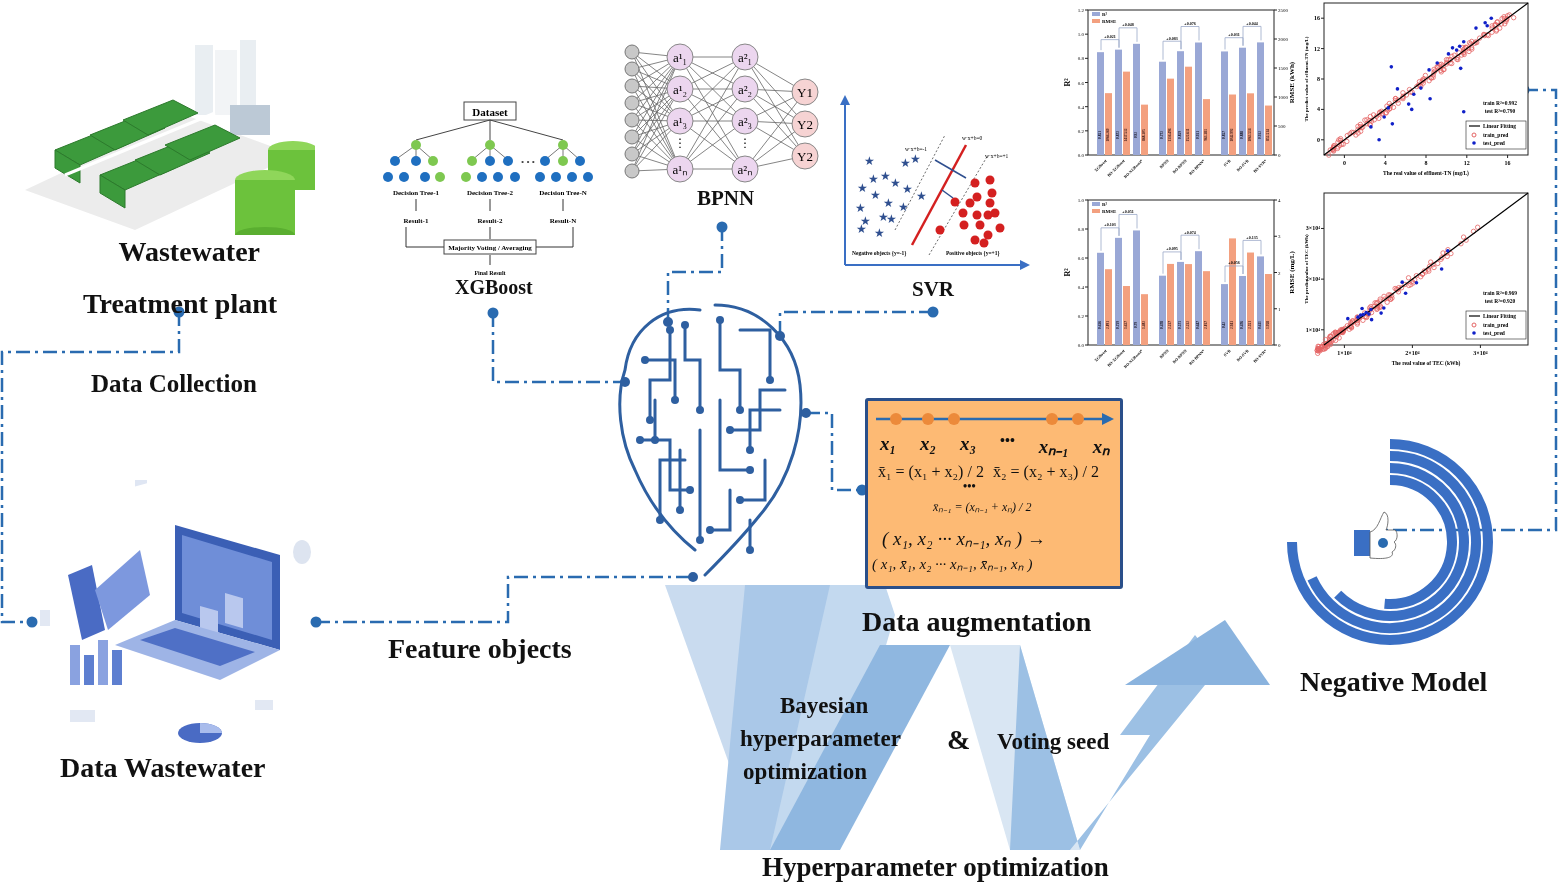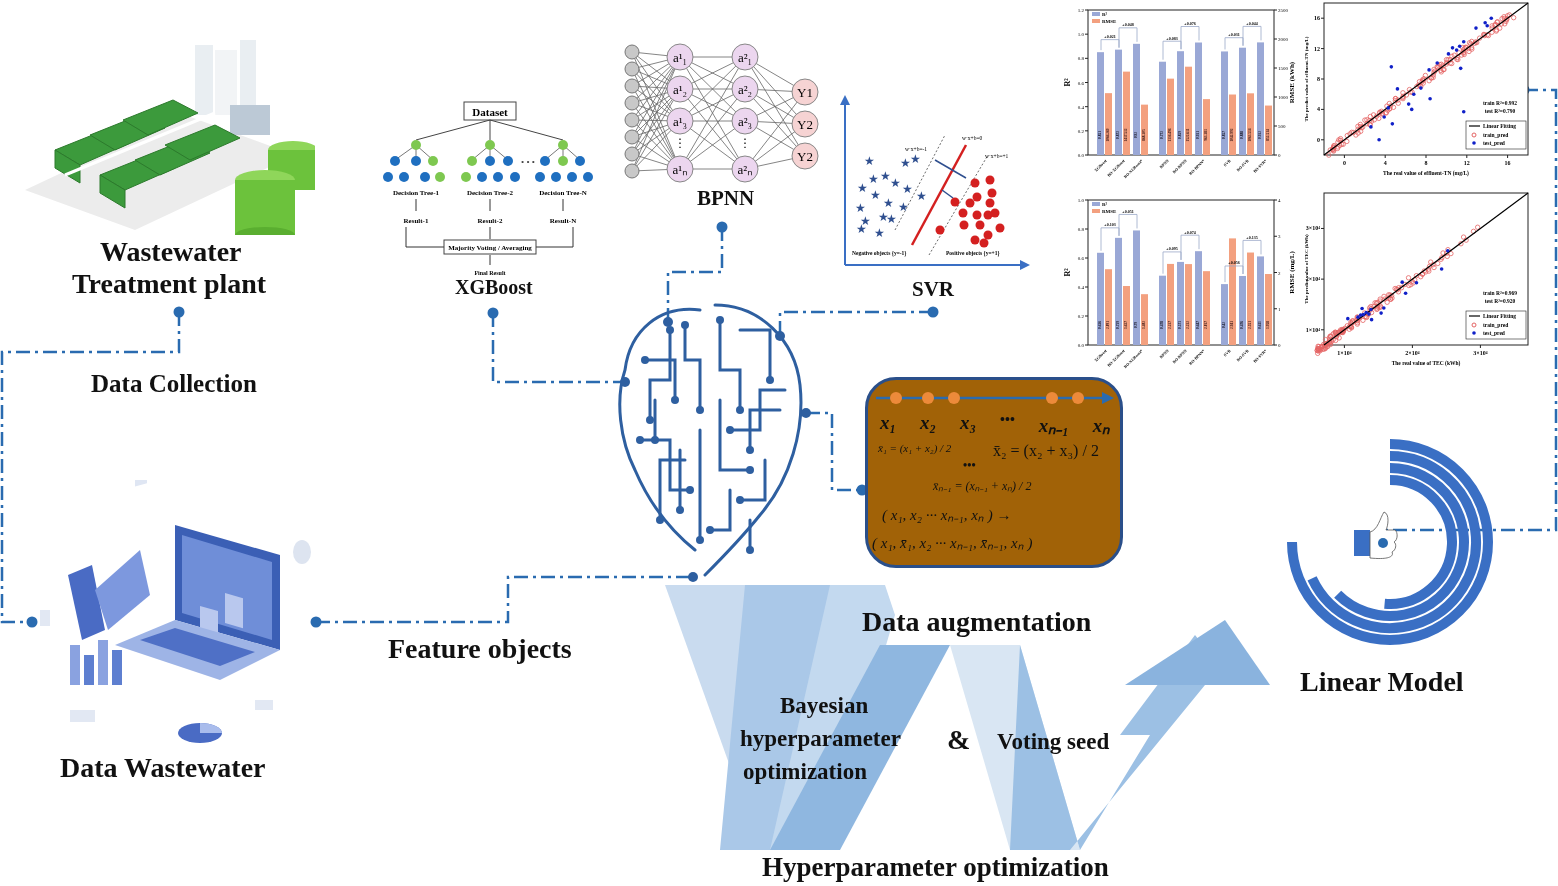--- a/index.html
+++ b/index.html
@@ -63,22 +63,22 @@
   </g>
   <line x1="50" y1="140" x2="200" y2="78" stroke="#fff" stroke-width="3"></line>
   <g>
     <ellipse cx="278" cy="115" rx="25" ry="9" fill="#8fd65a"></ellipse>
     <rect x="253" y="115" width="50" height="40" fill="#6cc23c"></rect>
     <ellipse cx="250" cy="145" rx="30" ry="10" fill="#8fd65a"></ellipse>
     <rect x="220" y="145" width="60" height="55" fill="#6cc23c"></rect>
     <ellipse cx="250" cy="200" rx="30" ry="8" fill="#5aae30"></ellipse>
   </g>
 </svg>
-<div class="lbl big" style="left:100px;top:236px;text-align:left;width:160px">Wastewater</div>
-<div class="lbl big" style="left:72px;top:268px;width:216px">Treatment plant</div>
+<div class="lbl big" style="left:100px;top:236px;text-align:right;width:160px">Wastewater</div>
+<div class="lbl big" style="left:72px;top:288px;text-align:center;width:216px">Treatment plant</div>
 <div class="lbl mid" style="left:78px;top:370px">Data Collection</div>
 
 <svg class="abs" style="left:40px;top:480px" width="290" height="270">
   <rect x="95" y="10" width="12" height="22" fill="#dfe6f3" transform="skewY(-15)"></rect>
   <ellipse cx="262" cy="72" rx="9" ry="12" fill="#dde4f0"></ellipse>
   <polygon points="135,45 240,75 240,170 135,140" fill="#3b5fb5"></polygon>
   <polygon points="142,55 232,82 232,160 142,133" fill="#6f8ed8"></polygon>
   <rect x="160" y="80" width="18" height="30" fill="#b9c8ee" transform="skewY(16)"></rect>
   <rect x="185" y="60" width="18" height="30" fill="#b9c8ee" transform="skewY(16)"></rect>
   <polygon points="75,165 135,140 240,170 180,200" fill="#9eb4e6"></polygon>
@@ -369,45 +369,45 @@
       <circle cx="150" cy="260" r="4"></circle>
       <circle cx="100" cy="250" r="4"></circle>
     <circle cx="25" cy="92" r="5"></circle>
       <circle cx="206" cy="123" r="5"></circle>
       <circle cx="93" cy="287" r="5"></circle>
     <circle cx="68" cy="32" r="5"></circle>
       <circle cx="180" cy="46" r="5"></circle>
   </g>
 </svg>
 
-<div class="abs" style="left:865px;top:377px;width:252px;height:185px;border:3px solid #2a4f8a;border-radius:31px;background:#a16207">
+<div class="abs" style="left:865px;top:398px;width:252px;height:185px;border:3px solid #2a4f8a;border-radius:3px;background:#fdba74">
   <svg class="abs" style="left:8px;top:8px" width="238" height="20">
     <line x1="0" y1="10" x2="228" y2="10" stroke="#2a6bb0" stroke-width="2.5"></line>
     <polygon points="238,10 226,4 226,16" fill="#2a6bb0"></polygon>
     <g fill="#ec8a3a">
       <circle cx="20" cy="10" r="6"></circle>
         <circle cx="52" cy="10" r="6"></circle>
         <circle cx="78" cy="10" r="6"></circle>
       <circle cx="176" cy="10" r="6"></circle>
         <circle cx="202" cy="10" r="6"></circle>
     </g>
   </svg>
   <div class="abs" style="left:12px;top:32px;width:230px;font-size:19px;font-weight:bold;font-style:italic;display:flex;justify-content:space-between">
     <span>x₁</span>
     <span>x₂</span>
     <span>x₃</span>
     <span style="font-style:normal;font-size:14px">•••</span>
     <span>xₙ₋₁</span>
     <span>xₙ</span>
   </div>
-  <div class="abs" style="left:10px;top:62px;font-size:11px;font-style:italic">x̄₁ = (x₁ + x₂) / 2</div>
+  <div class="abs" style="left:10px;top:62px;font-size:16px;">x̄₁ = (x₁ + x₂) / 2</div>
   <div class="abs" style="left:125px;top:62px;font-size:16px;">x̄₂ = (x₂ + x₃) / 2</div>
   <div class="abs" style="left:95px;top:78px;font-size:12px;font-weight:bold">•••</div>
   <div class="abs" style="left:65px;top:97px;font-size:12px;font-style:italic">x̄ₙ₋₁ = (xₙ₋₁ + xₙ) / 2</div>
-  <div class="abs" style="left:14px;top:124px;font-size:15px;font-style:italic">( x₁, x₂  ··· xₙ₋₁, xₙ )  →</div>
+  <div class="abs" style="left:14px;top:124px;font-size:19px;font-style:italic">( x₁, x₂  ··· xₙ₋₁, xₙ )  →</div>
   <div class="abs" style="left:4px;top:152px;font-size:15px;font-style:italic">( x₁, x̄₁, x₂ ··· xₙ₋₁, x̄ₙ₋₁, xₙ )</div>
 </div>
 <div class="lbl big" style="left:862px;top:606px">Data augmentation</div>
 
 <div class="lbl" style="left:780px;top:693px;font-size:23px">Bayesian</div>
 <div class="lbl" style="left:740px;top:726px;font-size:23px">hyperparameter</div>
 <div class="lbl" style="left:743px;top:759px;font-size:23px">optimization</div>
 <div class="lbl" style="left:947px;top:724px;font-size:28px">&amp;</div>
 <div class="lbl" style="left:997px;top:729px;font-size:23px">Voting seed</div>
 <div class="lbl" style="left:762px;top:852px;font-size:27px">Hyperparameter optimization</div>
@@ -418,21 +418,21 @@
       <path d="M120 26 A86 86 0 1 1 42.05753031484811 148.34517050970015"></path>
       <path d="M120 38 A74 74 0 1 1 67.67409819219549 164.3259018078045"></path>
       <path d="M120 50 A62 62 0 1 1 114.59634394964519 173.76407128168822"></path>
     </g>
   <g>
     <rect x="84" y="100" width="16" height="26" fill="#3a6fc4"></rect>
     <path d="M100 102 C108 100 110 88 114 82 C120 84 118 96 116 100 H125 C128 102 128 110 124 112 C127 114 126 120 122 122 C124 126 120 130 100 128 Z" fill="#fff" stroke="#555" stroke-width="0.8"></path>
     <circle cx="113" cy="113" r="5" fill="#2a6bb0"></circle>
   </g>
 </svg>
-<div class="lbl big" style="left:1300px;top:666px">Linear Model</div>
+<div class="lbl big" style="left:1300px;top:666px">Negative Model</div>
 
 <svg class="abs" style="left:1062px;top:0" width="240" height="190" id="chart-bar-1">
     <rect x="26" y="10" width="186" height="145" fill="none" stroke="#222" stroke-width="1"></rect>
     <line x1="23" y1="155" x2="26" y2="155" stroke="#222"></line>
     <text x="22" y="157" font-size="5" text-anchor="end">0.0</text>
     <line x1="23" y1="130.83333333333334" x2="26" y2="130.83333333333334" stroke="#222"></line>
     <text x="22" y="132.83333333333334" font-size="5" text-anchor="end">0.2</text>
     <line x1="23" y1="106.66666666666666" x2="26" y2="106.66666666666666" stroke="#222"></line>
     <text x="22" y="108.66666666666666" font-size="5" text-anchor="end">0.4</text>
     <line x1="23" y1="82.5" x2="26" y2="82.5" stroke="#222"></line>

